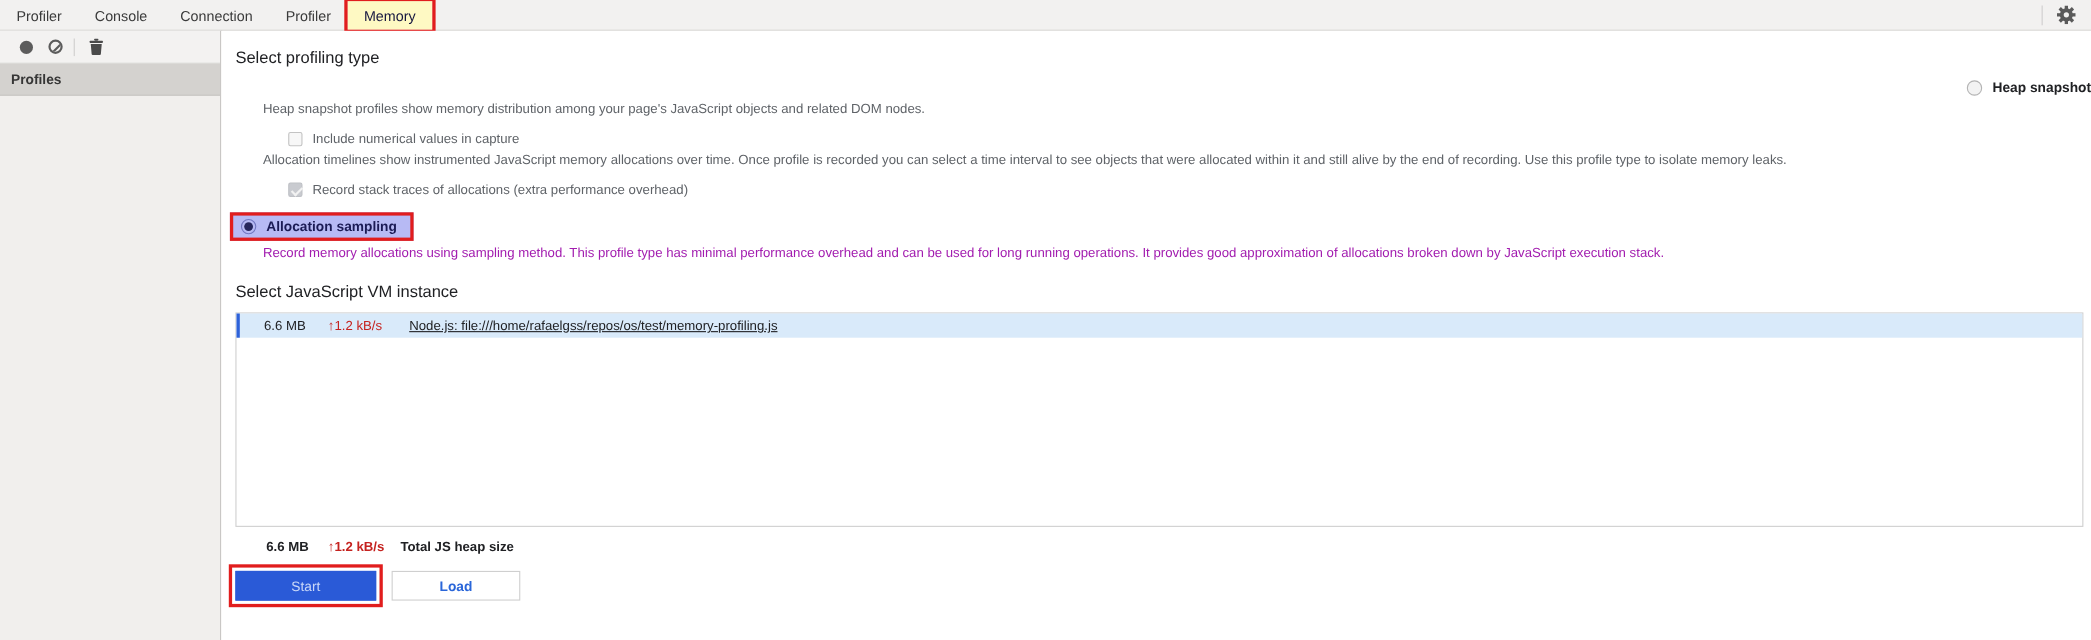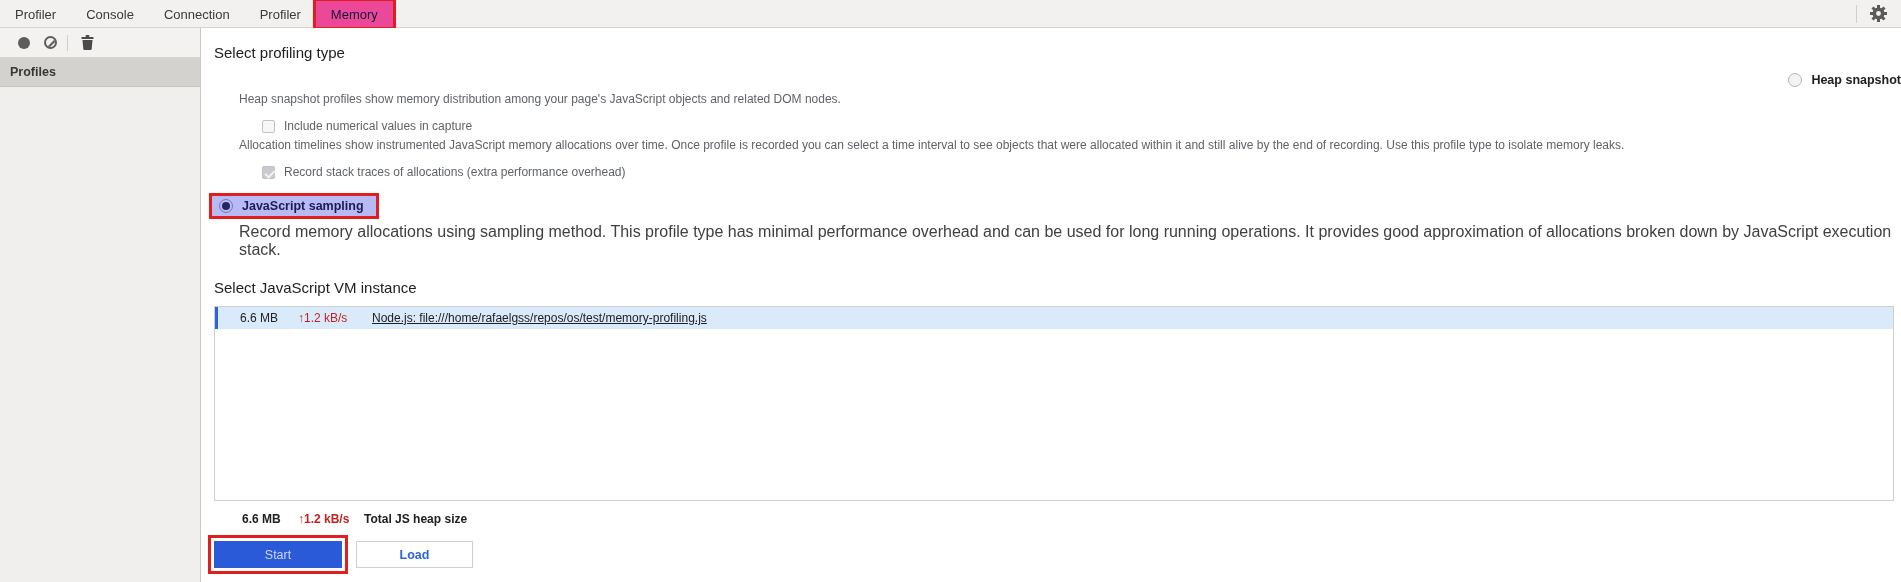--- a/index.html
+++ b/index.html
@@ -6,21 +6,21 @@
   html,body { width: 1901px; height: 582px; }
   body { font-family: "Liberation Sans", sans-serif; background: #fff; }
   .app { position: relative; width: 1901px; height: 582px; overflow: hidden; background:#fff; }
 
   
   .topbar { position: absolute; top:0; left:0; width:1901px; height:28px;
             background:#f2f1f0; border-bottom:1px solid #d5d4d2;
             display:flex; align-items:center; }
   .tab { height:26px; margin-top:1px; display:flex; align-items:center; padding:0 15px;
          font-size:13px; color:#3a3a3a; cursor:default; }
-  .tab.active { background:#ec4899; color:#15153f;
+  .tab.active { background:#fef9c3; color:#15153f;
                 outline:3px solid #e11d1d; outline-offset:0px; }
   .topbar-right { margin-left:auto; display:flex; align-items:center; padding-right:14px; }
   .vsep { width:1px; height:18px; background:#cfcecd; margin-right:13px; }
 
   .gear { width:17px; height:17px; position:relative; }
   .gear svg { display:block; }
 
   
   .leftcol { position:absolute; top:28px; left:0; width:201px; height:554px;
              background:#f1efed; border-right:1px solid #c9c7c5; }
@@ -55,21 +55,21 @@
               background:#f7f7f7; flex:0 0 auto; position:relative; }
   .checkbox.checked-disabled { background:#c9cbd0; border-color:#bfc1c6; }
   .checkbox.checked-disabled::after { content:""; position:absolute; left:4px; top:1px;
               width:4px; height:8px; border:solid #f2f2f2; border-width:0 2px 2px 0;
               transform:rotate(45deg); }
   .sub-checkbox .cb-label { font-size:12px; color:#5f6368; }
 
   .sampling-chip { display:inline-flex; align-items:center; gap:9px; margin:14px 0 0 7px;
                    background:#b7baf4; border:3px solid #e11d1d; padding:3px 12px 3px 7px; }
   .sampling-chip .option-label { color:#1b1b55; }
-  .sampling-desc { margin:4px 0 0 37px; font-size:16px; color:#404040; }
+  .sampling-desc { margin:4px 0 0 37px; font-size:12px; color:#a21caf; }
 
   .vm-heading { margin-top:20px; }
   .vm-box { margin:10px 8px 0 12px; width:1680px; height:195px;
             border:1px solid #cfcfcf; background:#fff; }
   .vm-row { height:22px; display:flex; align-items:center; background:#d9eafa;
             border-left:3px solid #2e62d9; font-size:12px; }
   .vm-size { margin-left:22px; min-width:58px; color:#202124; }
   .vm-rate { min-width:62px; color:#c5221f; }
   .vm-title { margin-left:12px; color:#202124;text-decoration:underline; }
 
@@ -150,21 +150,21 @@
 
     <div class="option-desc">Allocation timelines show instrumented JavaScript memory allocations over time. Once profile is recorded you can select a time interval to see objects that were allocated within it and still alive by the end of recording. Use this profile type to isolate memory leaks.</div>
     <div class="sub-checkbox">
       <span class="checkbox checked-disabled"></span>
       <span class="cb-label">Record stack traces of allocations (extra performance overhead)</span>
     </div>
 
     <div>
       <div class="sampling-chip">
         <span class="radio checked"></span>
-        <span class="option-label">JavaScript sampling</span>
+        <span class="option-label">Allocation sampling</span>
       </div>
     </div>
     <div class="sampling-desc">Record memory allocations using sampling method. This profile type has minimal performance overhead and can be used for long running operations. It provides good approximation of allocations broken down by JavaScript execution stack.</div>
 
     <div class="section-heading vm-heading">Select JavaScript VM instance</div>
 
     <div class="vm-box">
       <div class="vm-row">
         <span class="vm-size">6.6 MB</span>
         <span class="vm-rate">↑1.2 kB/s</span>

